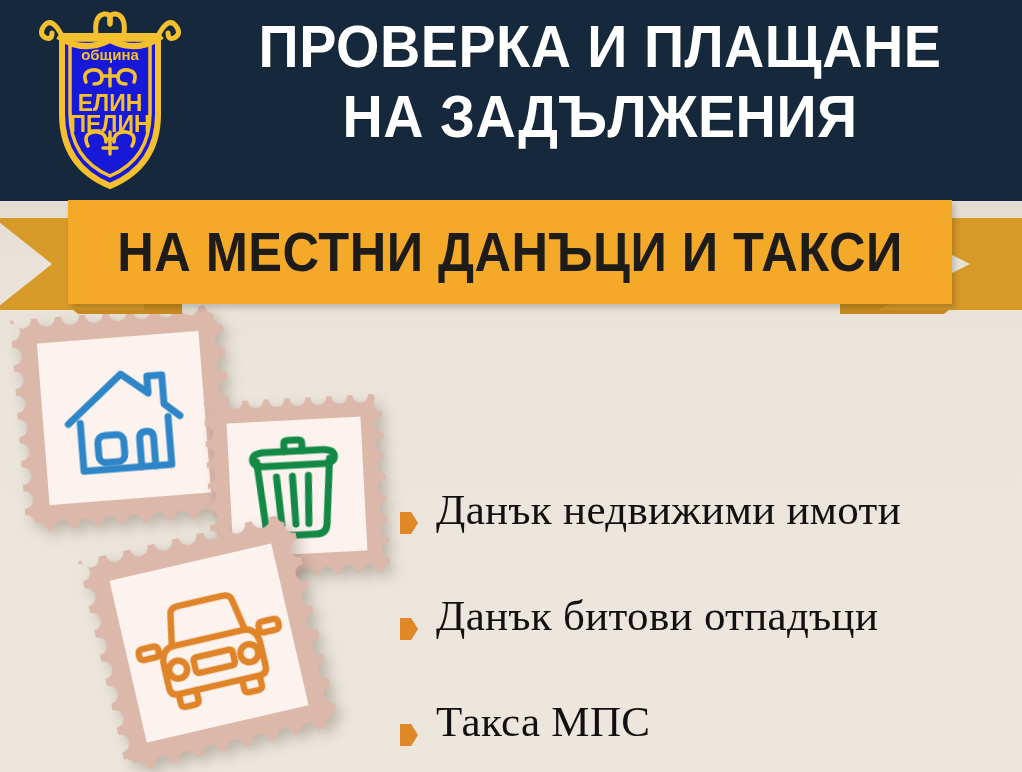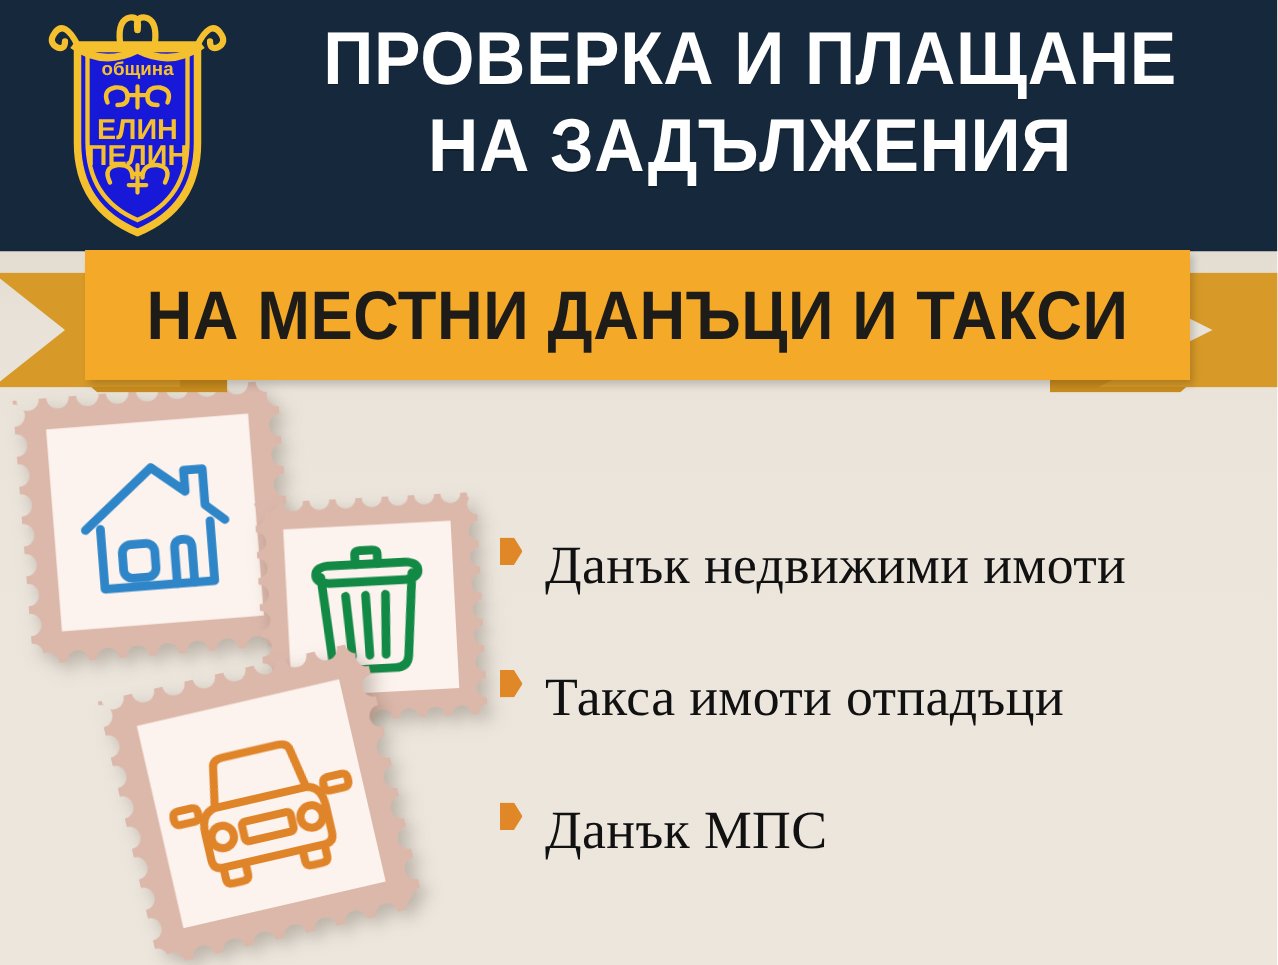--- a/index.html
+++ b/index.html
@@ -122,21 +122,21 @@
 
   
   .list {
     position: absolute;
     left: 400px; top: 428px;
     width: 612px;
     z-index: 4;
   }
   .list-item {
     display: flex;
-    align-items: flex-start;
+    align-items: flex-end;
     height: 106px;
   }
   .bullet {
     flex: 0 0 auto;
     width: 18px; height: 22px;
     background: #e08828;
     clip-path: polygon(0 0, 62% 0, 100% 50%, 62% 100%, 0 100%);
     margin-right: 18px;
     margin-top: 2px;
   }
@@ -377,21 +377,21 @@
     </svg>
   </div>
 
   <div class="list">
     <div class="list-item">
       <span class="bullet"></span>
       <span class="list-label">Данък недвижими имоти</span>
     </div>
     <div class="list-item">
       <span class="bullet"></span>
-      <span class="list-label">Такса имоти отпадъци</span>
+      <span class="list-label">Данък битови отпадъци</span>
     </div>
     <div class="list-item">
       <span class="bullet"></span>
-      <span class="list-label">Данък МПС</span>
+      <span class="list-label">Такса МПС</span>
     </div>
   </div>
 
 </div>
 
 </body></html>

